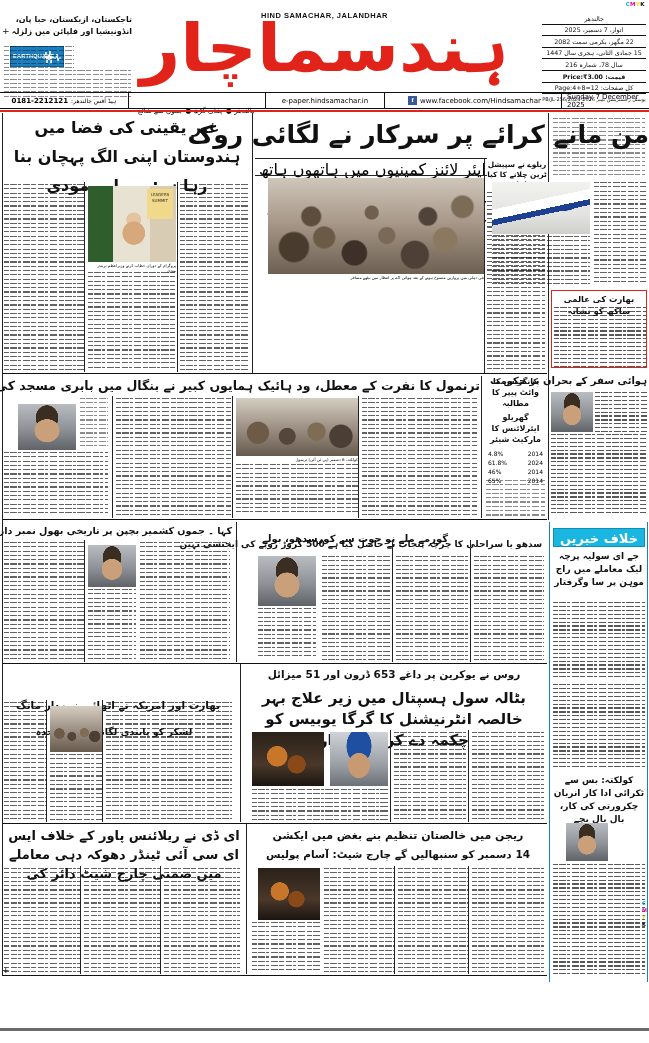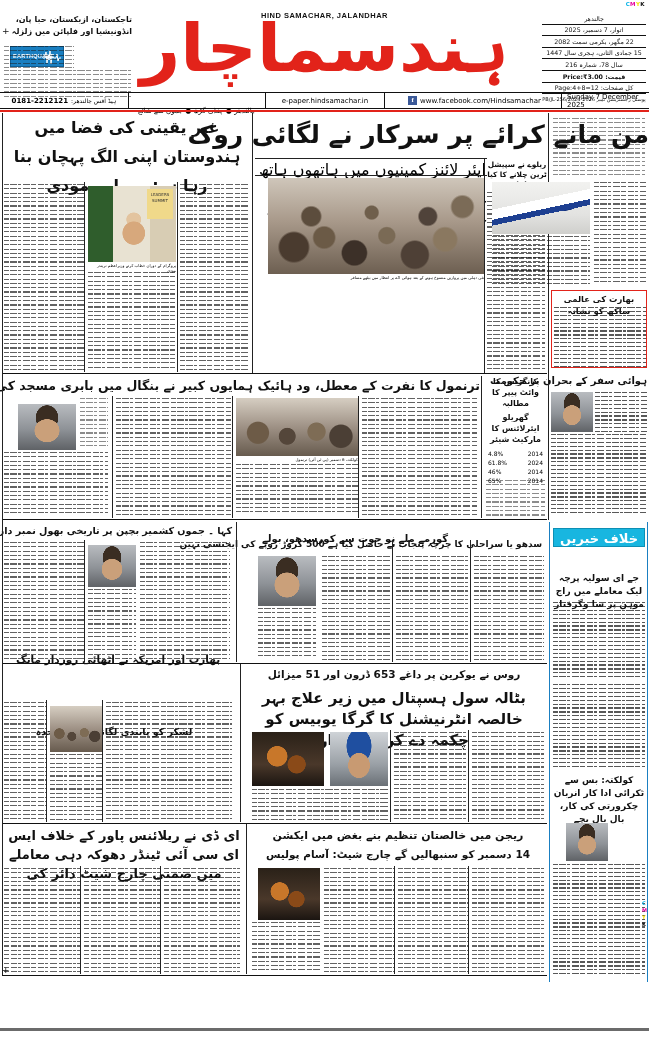--- a/index.html
+++ b/index.html
@@ -362,40 +362,40 @@
   <div class="vr" style="left:236px; top:522px; height:140px;"></div>
 
   <div class="fill urdu" style="position:absolute; left:322px; top:556px; width:68px; height:104px;"></div>
   <div class="fill urdu" style="position:absolute; left:258px; top:608px; width:58px; height:52px;"></div>
   <div class="fill urdu" style="position:absolute; left:396px; top:556px; width:72px; height:104px;"></div>
   <div class="fill urdu" style="position:absolute; left:474px; top:556px; width:70px; height:104px;"></div>
   <div class="vr" style="left:392px; top:540px; height:122px;"></div>
   <div class="vr" style="left:470px; top:540px; height:122px;"></div>
 
   <div class="sb-banner" style="position:absolute; left:553px; top:528px; width:92px;">خلاف خبریں</div>
-  <div class="box" style="left:553px; top:572px; width:92px;">
+  <div class="box" style="left:553px; top:550px; width:92px;">
     <div class="hdl" style="font-size:9px; line-height:13px; white-space:normal;">جے ای سولیہ پرچہ لیک معاملے میں راج موہن پر سا وگرفتار</div>
   </div>
   <div class="fill urdu dense" style="position:absolute; left:553px; top:602px; width:92px; height:78px;"></div>
   <div class="box" style="left:553px; top:684px; width:92px;">
     <div class="fill urdu dense" style="position:relative; width:92px; height:86px;"></div>
   </div>
   <div class="box" style="left:553px; top:774px; width:92px;">
     <div class="hdl" style="font-size:9px; line-height:13px; white-space:normal;">کولکتہ: بس سے ٹکرائی ادا کار انربان چکرورتی کی کار، بال بال بچے</div>
   </div>
   <div class="photo" style="left:566px; top:823px; width:42px; height:38px;">
     <div class="ph-face"></div>
   </div>
   <div class="fill urdu dense" style="position:absolute; left:553px; top:864px; width:92px; height:110px;"></div>
   <div class="vr" style="left:549px; top:522px; height:460px; width:1.4px; background:#1a7fc1;"></div>
   <div class="vr" style="left:647px; top:522px; height:460px; width:1.4px; background:#1a7fc1;"></div>
 
   <div class="hr2" style="left:2px; top:663px; width:545px;"></div>
 
-  <div class="box" style="left:4px; top:652px; width:228px; height:16px;">
+  <div class="box" style="left:4px; top:698px; width:228px; height:16px;">
     <div class="hdl" style="font-size:10.5px; line-height:15px;">بھارت اور امریکہ نے اٹھائی زوردار مانگ</div>
   </div>
   <div class="box" style="left:244px; top:666px; width:300px; height:17px;">
     <div class="hdl" style="font-size:10.5px; line-height:16px;">روس نے یوکرین پر داغے 653 ڈرون اور 51 میزائل</div>
   </div>
 
   <div class="box" style="left:244px; top:688px; width:300px; height:42px;">
     <div class="hdl" style="font-size:15px; line-height:21px; white-space:normal;">بٹالہ سول ہسپتال میں زیر علاج بہر خالصہ انٹرنیشنل کا گرگا یوبیس کو چکمہ دے کر ہوا فرار</div>
   </div>
 

